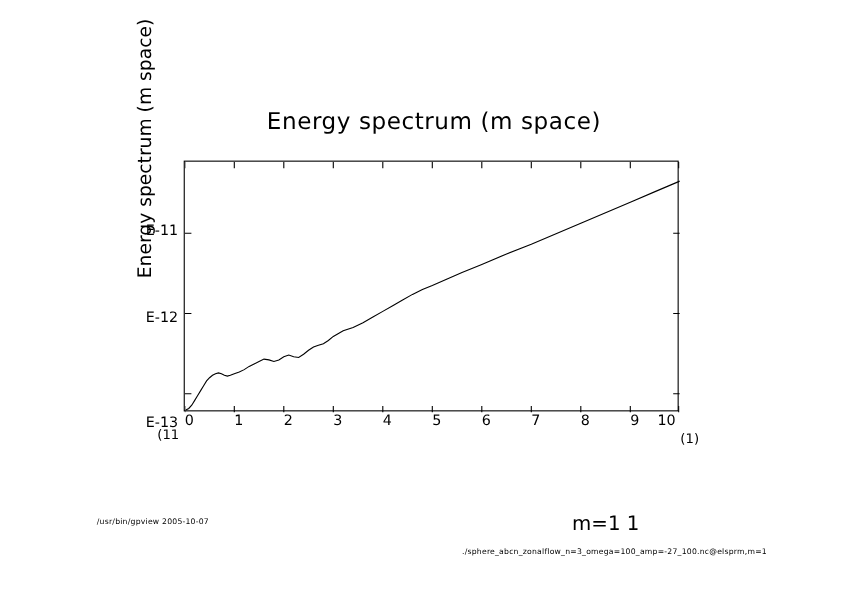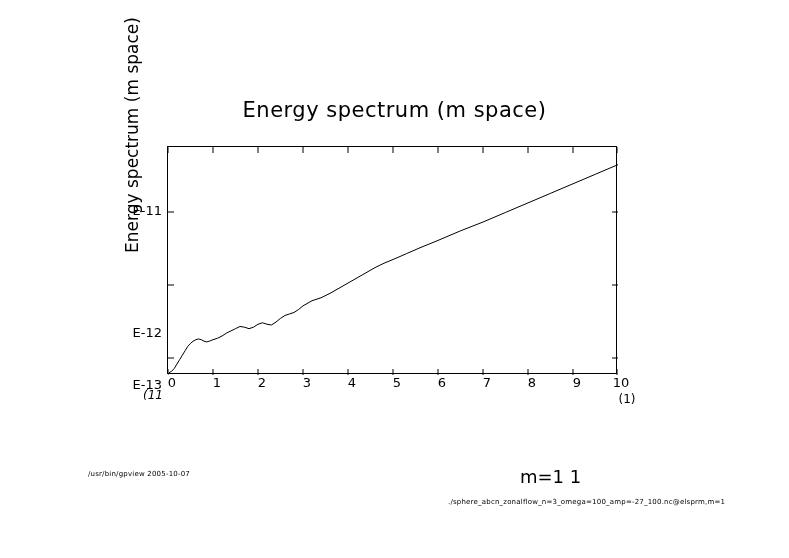--- a/index.html
+++ b/index.html
@@ -86,21 +86,20 @@
     text-align: right;
     width: 46px;
     white-space: nowrap;
   }
   
   .corner-left {
     position: absolute;
     left: 143px;
     top: 388px;
     font-size: 12px;
-    font-style: italic;
   }
   .corner-right {
     position: absolute;
     left: 607px;
     top: 392px;
     font-size: 12px;
     text-align: center;
     width: 40px;
   }
   
@@ -119,47 +118,46 @@
     letter-spacing: 0.2px;
     white-space: nowrap;
   }
   .footer-right {
     position: absolute;
     left: 420px;
     top: 498px;
     font-size: 7px;
     letter-spacing: 0.2px;
     white-space: nowrap;
-    margin-left: 28px;
   }
 </style>
 </head>
 <body>
 
 <div class="page">
 
   <div class="chart-title">Energy spectrum (m space)</div>
 
   <div class="ylabel">Energy spectrum (m space)</div>
 
   <div class="ytick" style="left:116px; top:203px;">E-11</div>
-  <div class="ytick" style="left:116px; top:282px;margin-top:43px;">E-12</div>
+  <div class="ytick" style="left:116px; top:282px;">E-12</div>
   <div class="ytick" style="left:116px; top:352px;margin-top:25px;">E-13</div>
 
   <div class="xtick" style="left:172px;">0</div>
   <div class="xtick" style="left:217px;">1</div>
   <div class="xtick" style="left:262px;">2</div>
   <div class="xtick" style="left:307px;">3</div>
   <div class="xtick" style="left:352px;">4</div>
   <div class="xtick" style="left:397px;">5</div>
   <div class="xtick" style="left:442px;">6</div>
   <div class="xtick" style="left:487px;">7</div>
   <div class="xtick" style="left:532px;">8</div>
   <div class="xtick" style="left:577px;">9</div>
-  <div class="xtick" style="left:621px;">10</div>
+  <div class="xtick" style="left:606px;">10</div>
 
   <div class="plot-frame">
     <svg class="plot-svg" width="450" height="228" viewBox="0 0 450 228">
 
       <g stroke="#000000" stroke-width="1">
         <line x1="0" y1="228" x2="0" y2="222"></line>
         <line x1="45" y1="228" x2="45" y2="222"></line>
         <line x1="90" y1="228" x2="90" y2="222"></line>
         <line x1="135" y1="228" x2="135" y2="222"></line>
         <line x1="180" y1="228" x2="180" y2="222"></line>

